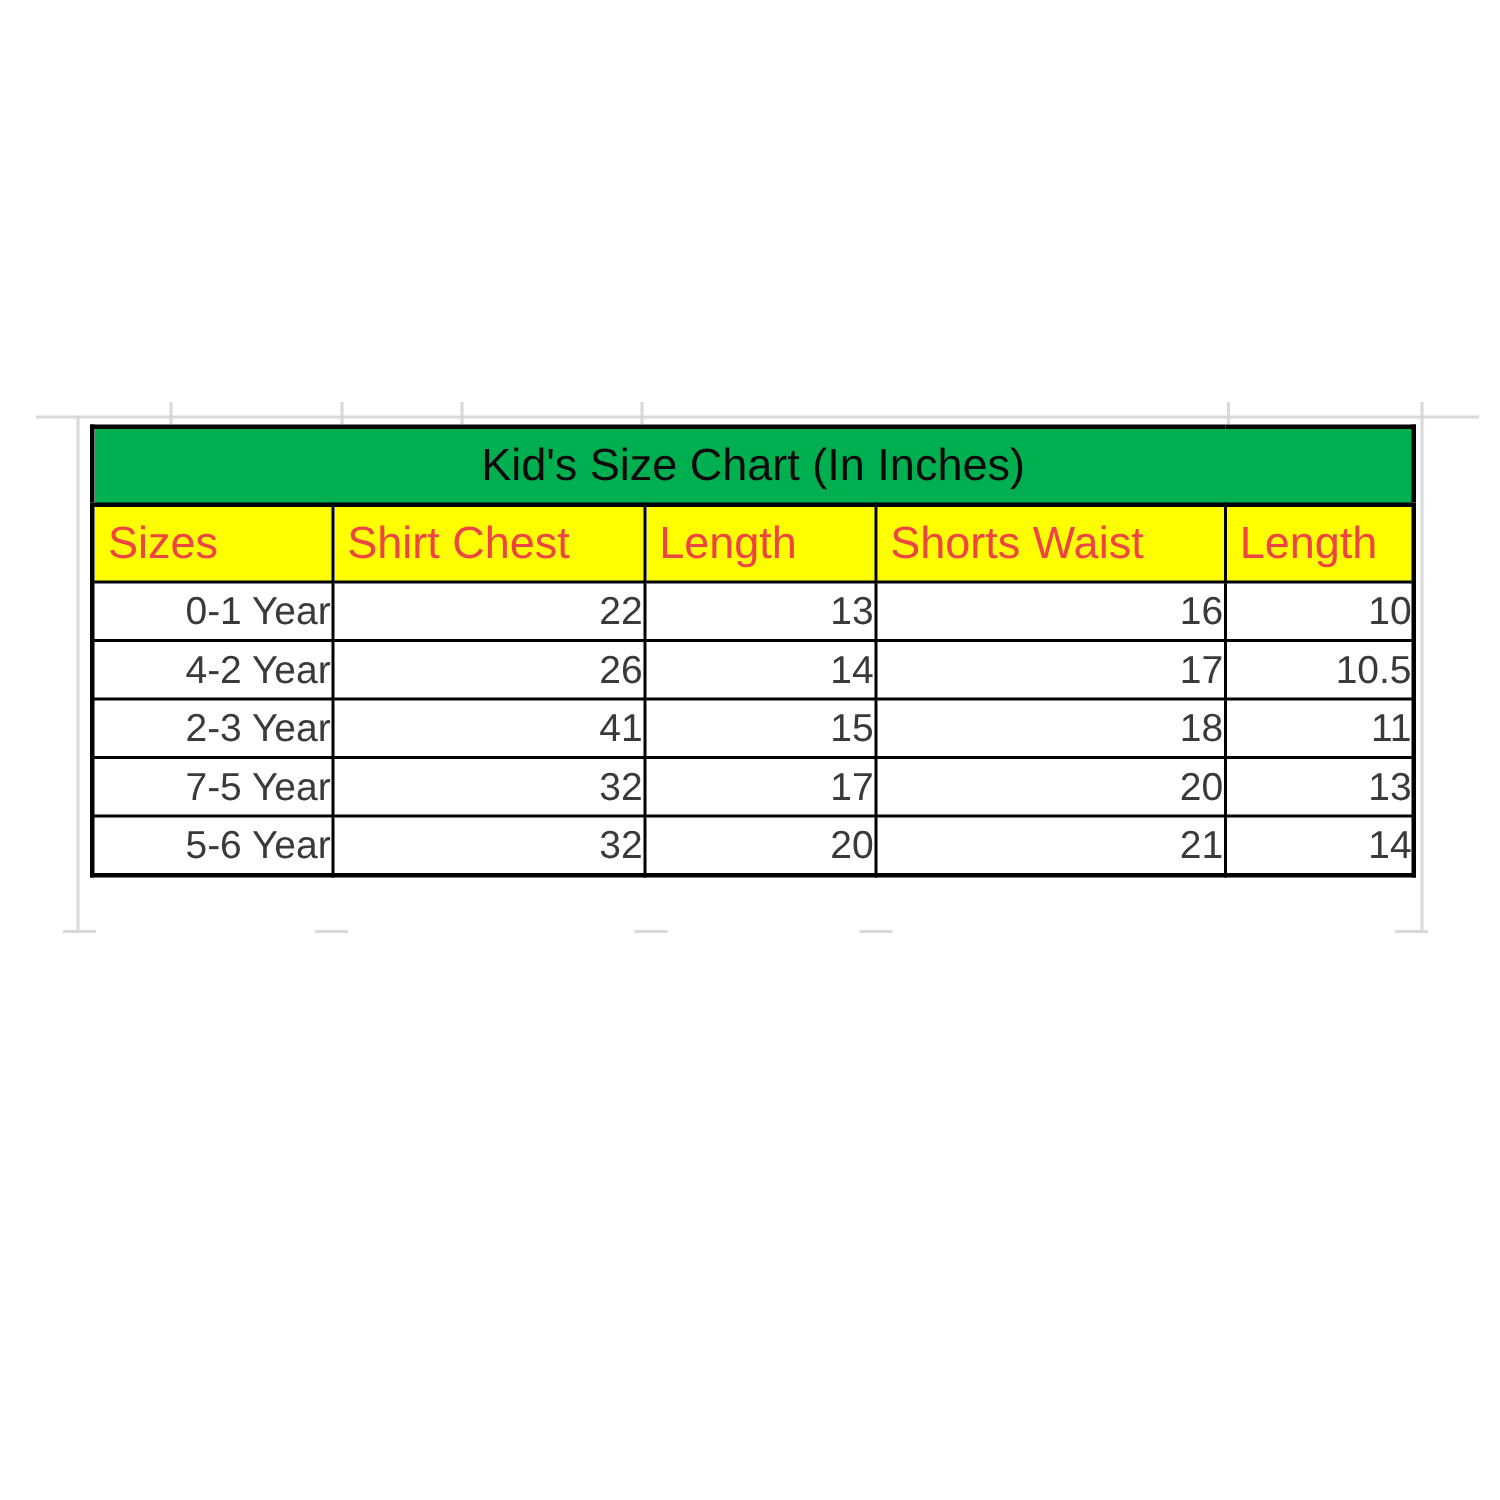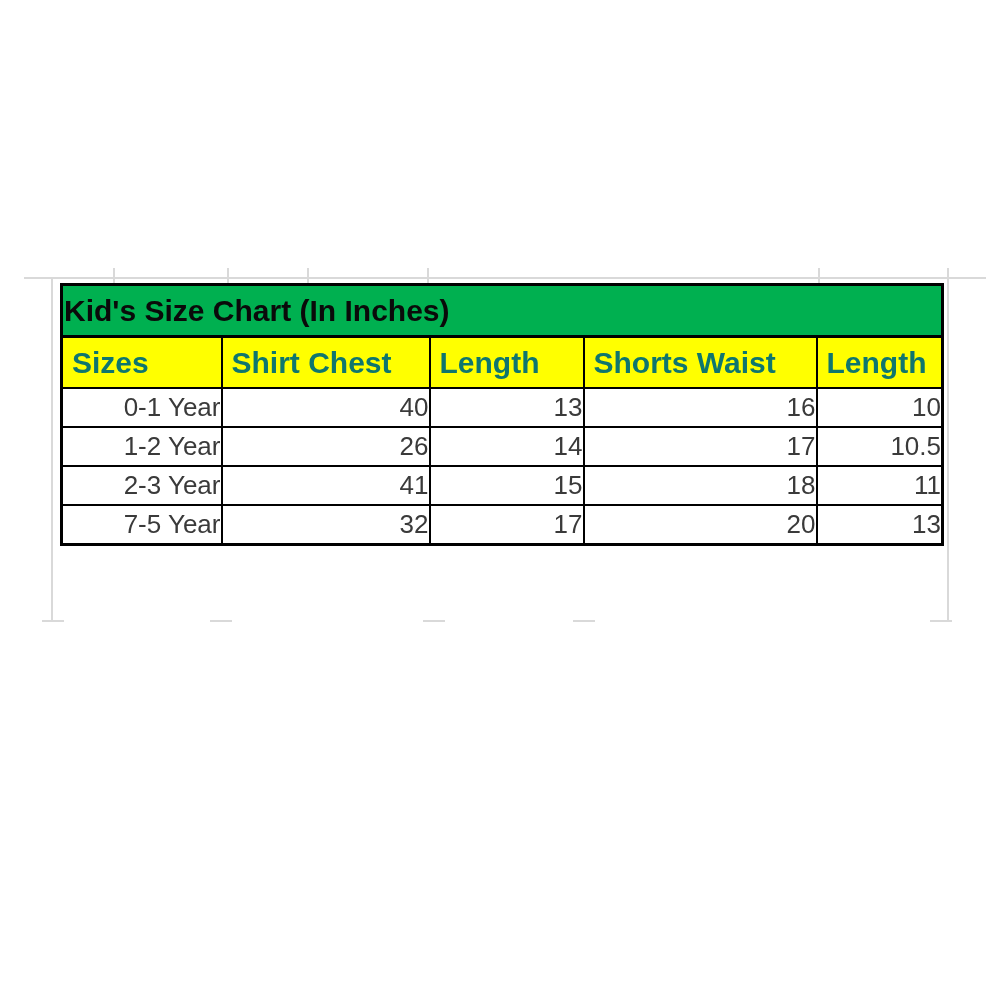--- a/index.html
+++ b/index.html
@@ -37,30 +37,30 @@
     vertical-align: middle;
   }
   table.size-table {
     border: 3px solid var(--border, #000000);
   }
   tr.title-row th {
     height: 47px;
     background: var(--green, #00B050);
     color: #0a0a0a;
     font-size: 30px;
-    font-weight: bold;
-    text-align: left;
+    font-weight: normal;
+    text-align: center;
     border-bottom-width: 3px;
   }
   tr.header-row th {
     height: 49px;
     background: var(--yellow, #FFFF00);
-    color: #0f766e;
+    color: #ef4444;
     font-size: 30px;
-    font-weight: bold;
+    font-weight: normal;
     text-align: left;
     padding: 0 0 0 9px;
   }
   tbody td {
     height: 37px;
     color: var(--datatext, #3a3a3a);
     font-size: 26px;
     text-align: right;
     padding: 0;
   }
@@ -100,42 +100,49 @@
           <th>Sizes</th>
           <th>Shirt Chest</th>
           <th>Length</th>
           <th>Shorts Waist</th>
           <th>Length</th>
         </tr>
     </thead>
     <tbody id="rows-body">
         <tr>
           <td>0-1 Year</td>
-          <td>40</td>
+          <td>22</td>
           <td>13</td>
           <td>16</td>
           <td>10</td>
         </tr>
         <tr>
-          <td>1-2 Year</td>
+          <td>4-2 Year</td>
           <td>26</td>
           <td>14</td>
           <td>17</td>
           <td>10.5</td>
         </tr>
         <tr>
           <td>2-3 Year</td>
           <td>41</td>
           <td>15</td>
           <td>18</td>
           <td>11</td>
         </tr>
         <tr>
           <td>7-5 Year</td>
           <td>32</td>
           <td>17</td>
           <td>20</td>
           <td>13</td>
         </tr>
+        <tr>
+          <td>5-6 Year</td>
+          <td>32</td>
+          <td>20</td>
+          <td>21</td>
+          <td>14</td>
+        </tr>
       </tbody>
   </table>
 
 </div>
 
 </body></html>

